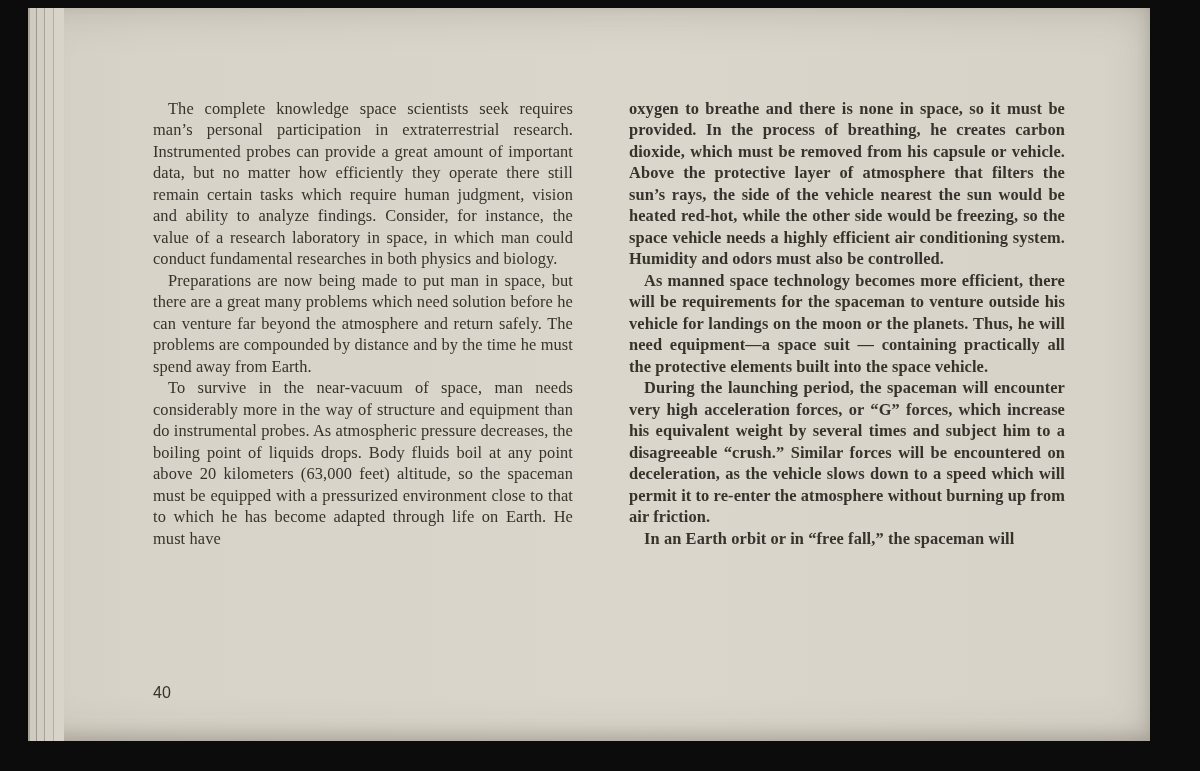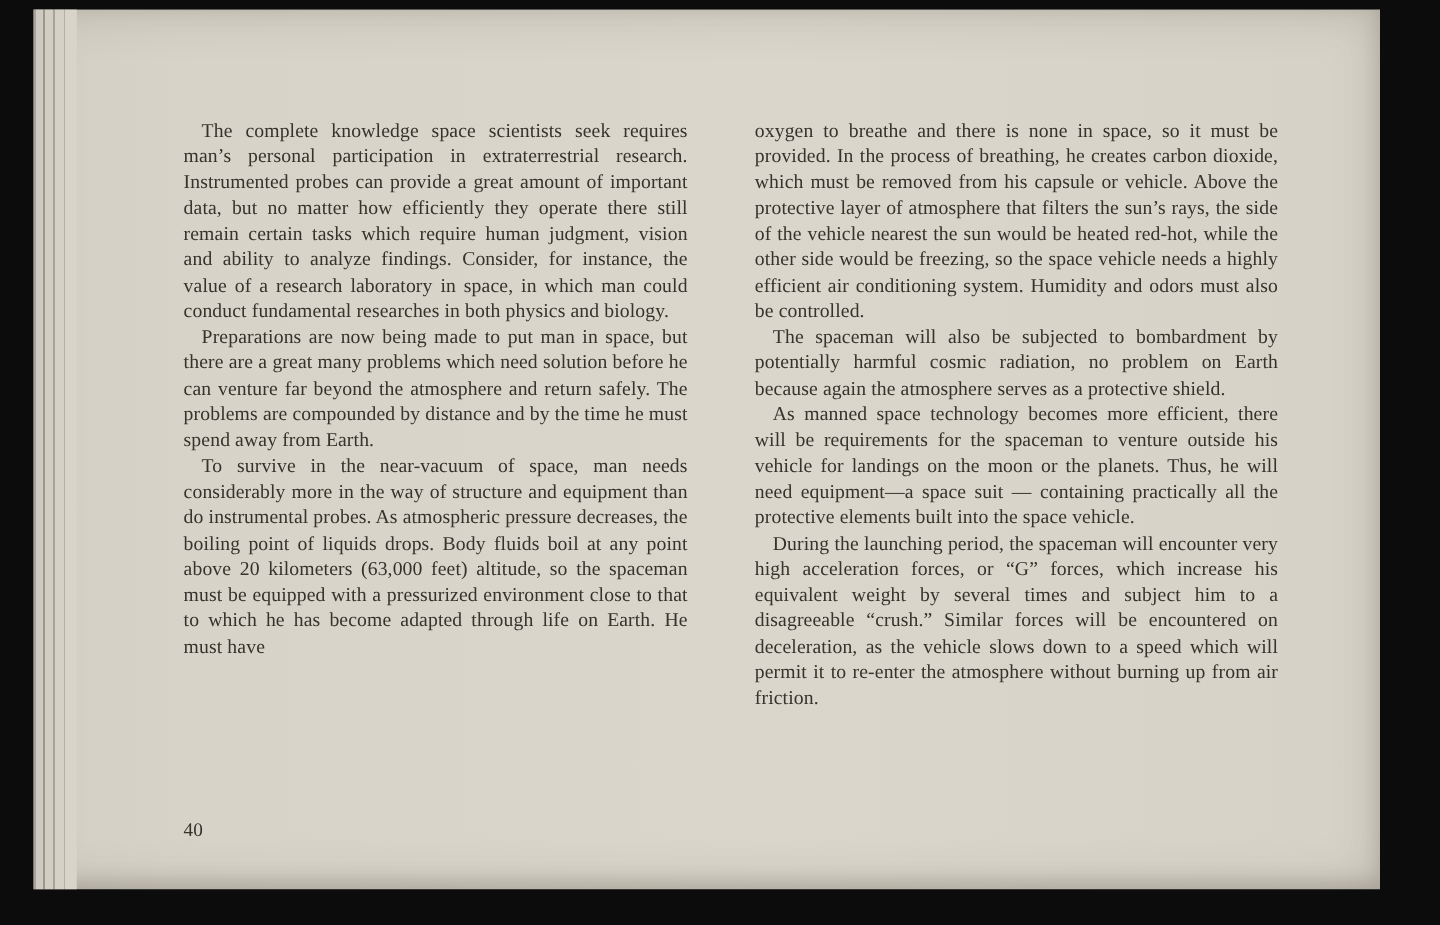--- a/index.html
+++ b/index.html
@@ -46,57 +46,57 @@
   .content {
     position: absolute;
     left: 125px;
     top: 90px;
     width: 912px;
     display: flex;
     gap: 56px;
   }
   .column { display: block; }
   .col-left  { width: 420px; }
-  .col-right { width: 436px; }
+  .col-right { width: 436px; font-weight: bold; }
   .column p {
     margin: 0;
     font-family: "Liberation Serif", "DejaVu Serif", serif;
     font-size: 16.4px;
     line-height: 1.31;
     color: #35332c;
     text-align: justify;
     letter-spacing: 0.1px;
   }
   .column p.indent { text-indent: 15px; }
   .page-number {
     position: absolute;
     left: 125px;
     top: 676px;
-    font-family: Liberation Serif, serif;
+    font-family: Liberation Sans, sans-serif;
     font-size: 16px;
     color: #35332c;
   }
 </style>
 </head>
 <body>
 
 <div class="stage">
   <div class="page">
     <div class="page-edges"></div>
 
     <div class="content">
       <div class="column col-left">
         <p class="indent">The complete knowledge space scientists seek requires man’s personal participation in extraterrestrial research. Instrumented probes can provide a great amount of important data, but no matter how efficiently they operate there still remain certain tasks which require human judgment, vision and ability to analyze findings. Consider, for instance, the value of a research laboratory in space, in which man could conduct fundamental researches in both physics and biology.</p>
         <p class="indent">Preparations are now being made to put man in space, but there are a great many problems which need solution before he can venture far beyond the atmosphere and return safely. The problems are compounded by distance and by the time he must spend away from Earth.</p>
         <p class="indent">To survive in the near-vacuum of space, man needs considerably more in the way of structure and equipment than do instrumental probes. As atmospheric pressure decreases, the boiling point of liquids drops. Body fluids boil at any point above 20 kilometers (63,000 feet) altitude, so the spaceman must be equipped with a pressurized environment close to that to which he has become adapted through life on Earth. He must have</p>
       </div>
 
       <div class="column col-right">
         <p>oxygen to breathe and there is none in space, so it must be provided. In the process of breathing, he creates carbon dioxide, which must be removed from his capsule or vehicle. Above the protective layer of atmosphere that filters the sun’s rays, the side of the vehicle nearest the sun would be heated red-hot, while the other side would be freezing, so the space vehicle needs a highly efficient air conditioning system. Humidity and odors must also be controlled.</p>
-        <p class="indent">The spaceman will also be subjected to bombardment by potentially harmful cosmic radiation, no problem on Earth because again the atmosphere serves as a protective shield.</p>
         <p class="indent">As manned space technology becomes more efficient, there will be requirements for the spaceman to venture outside his vehicle for landings on the moon or the planets. Thus, he will need equipment—a space suit — containing practically all the protective elements built into the space vehicle.</p>
         <p class="indent">During the launching period, the spaceman will encounter very high acceleration forces, or “G” forces, which increase his equivalent weight by several times and subject him to a disagreeable “crush.” Similar forces will be encountered on deceleration, as the vehicle slows down to a speed which will permit it to re-enter the atmosphere without burning up from air friction.</p>
+        <p class="indent">In an Earth orbit or in “free fall,” the spaceman will</p>
       </div>
     </div>
 
     <div class="page-number">40</div>
   </div>
 </div>
 
 </body></html>

